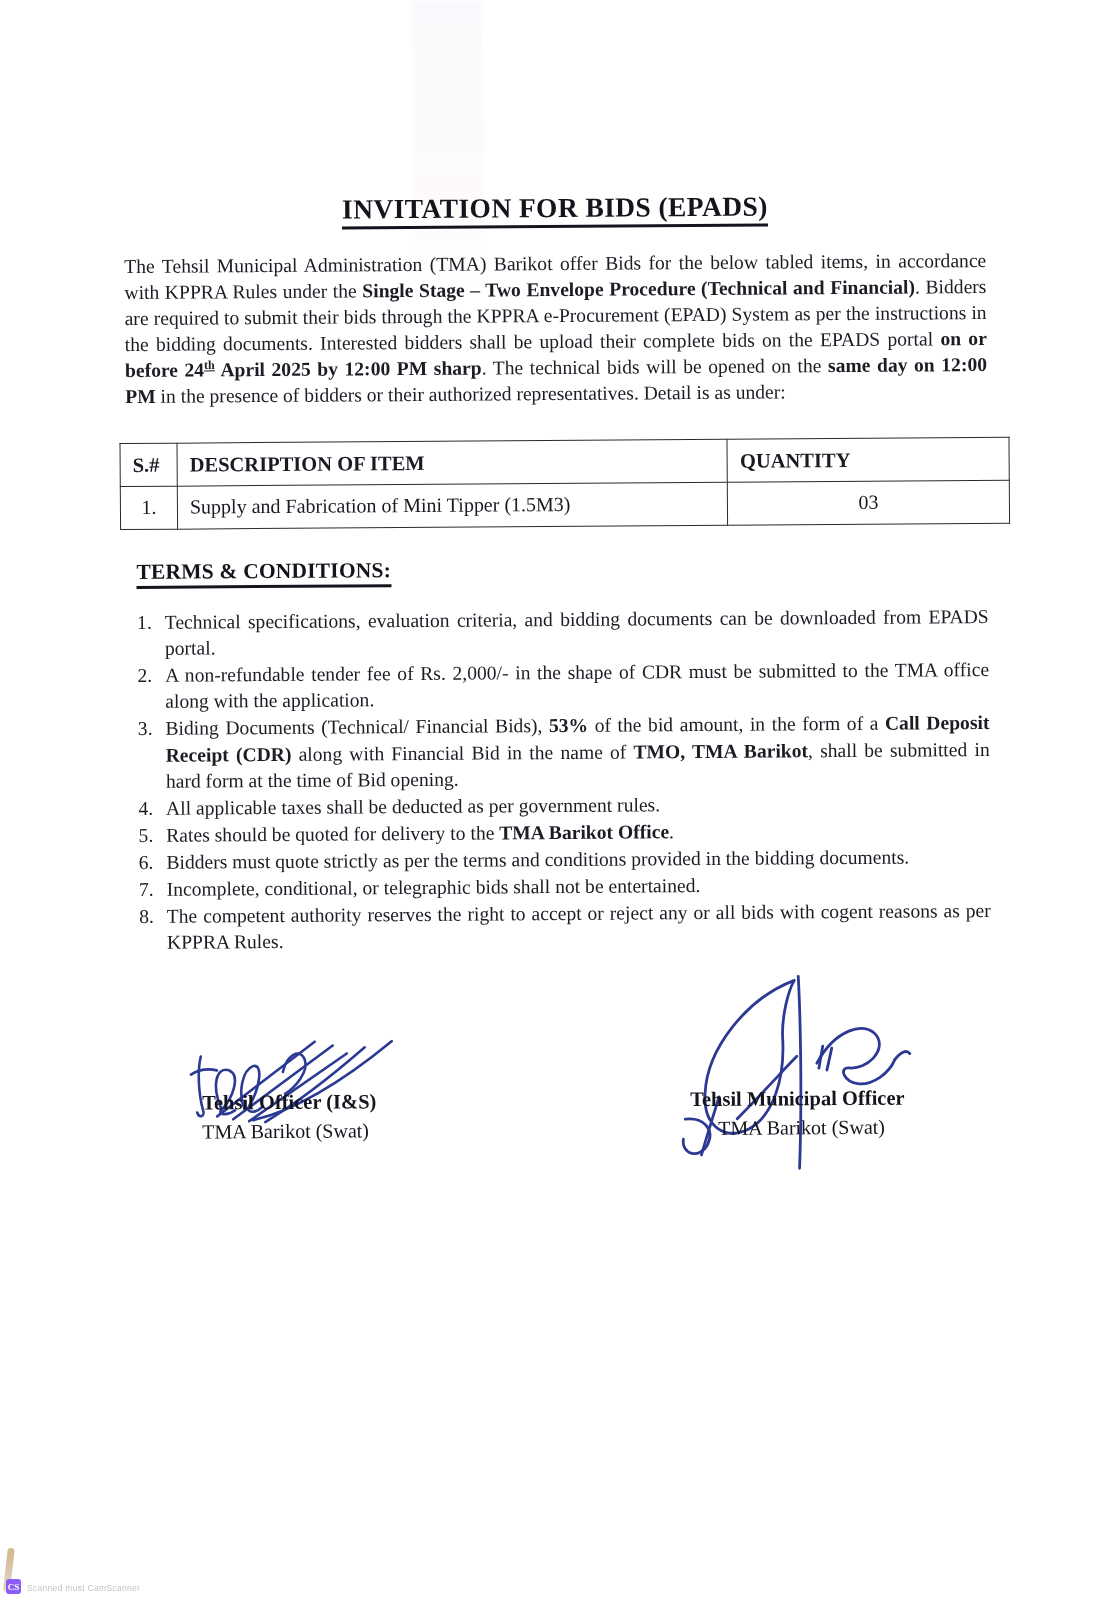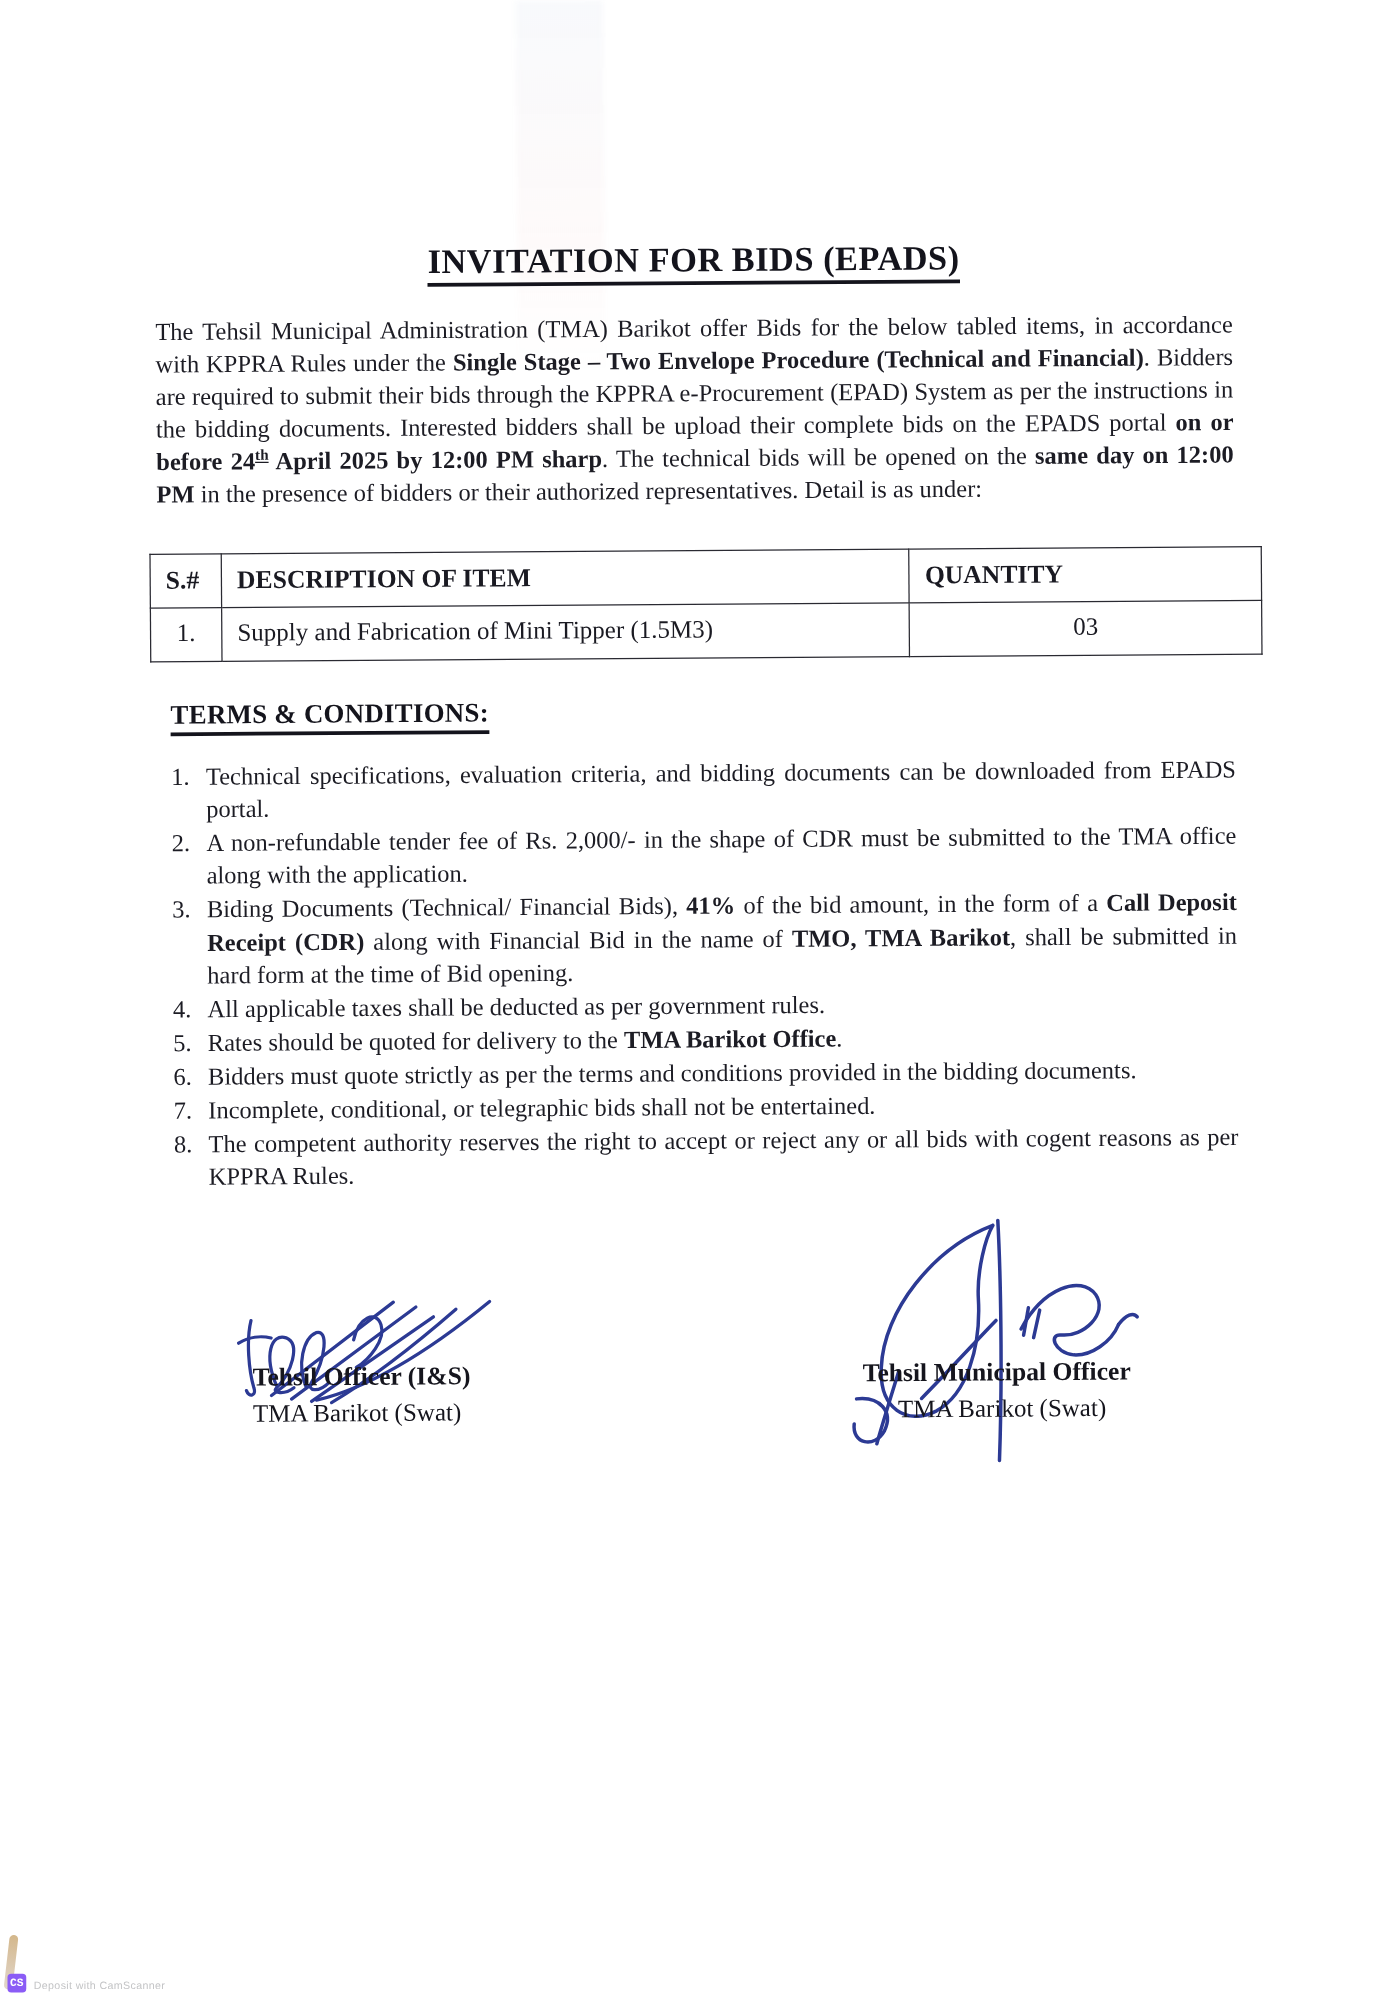--- a/index.html
+++ b/index.html
@@ -45,21 +45,21 @@
   .sig-title { font-size:20.5px; font-weight:bold; }
   .sig-org   { font-size:20px; margin-top:6px; }
   .sig-block.right .sig-org { margin-left:28px; }
 
   .sig-svg { position:absolute; pointer-events:none; }
   .sig-svg.left  { left:185px; top:1012px; }
   .sig-svg.right { left:665px; top:970px; }
 
   .cs-badge { position:absolute; left:6px; top:1579px; width:15px; height:15px;
               background:#8b5cf6; border-radius:3px; color:#ffffff;
-              font-family:Liberation Mono, monospace; font-size:9px; font-weight:bold;
+              font-family:Liberation Serif, serif; font-size:9px; font-weight:bold;
               display:flex; align-items:center; justify-content:center; }
   .cs-text { position:absolute; left:27px; top:1583px; font-family:"Liberation Sans", sans-serif;
              font-size:8.5px; color:#c3c4c6; letter-spacing:0.3px; }
 
   .smudge-bl { position:absolute; left:0px; top:1544px; width:7px; height:44px;
                background:linear-gradient(180deg, rgba(176,124,44,0.55), rgba(120,72,22,0.22));
                transform:rotate(7deg); border-radius:4px; }
   .smudge-top { position:absolute; left:418px; top:0px; width:70px; height:300px;
                 background:linear-gradient(180deg, rgba(120,150,200,0.05), rgba(220,120,120,0.04) 60%, rgba(255,255,255,0));
                 filter:blur(2px); }
@@ -107,21 +107,21 @@
         <li>
           <span class="num">1.</span>
           <span class="txt"><span>Technical specifications, evaluation criteria, and bidding documents can be downloaded from EPADS portal.</span></span>
         </li>
         <li>
           <span class="num">2.</span>
           <span class="txt"><span>A non-refundable tender fee of Rs. 2,000/- in the shape of CDR must be submitted to the TMA office along with the application.</span></span>
         </li>
         <li>
           <span class="num">3.</span>
-          <span class="txt"><span>Biding Documents (Technical/ Financial Bids), </span><span class="b">41%</span><span> of the bid amount, in the form of a </span><span class="b">Call Deposit Receipt (CDR)</span><span> along with Financial Bid in the name of </span><span class="b">TMO, TMA Barikot</span><span>, shall be submitted in hard form at the time of Bid opening.</span></span>
+          <span class="txt"><span>Biding Documents (Technical/ Financial Bids), </span><span class="b">53%</span><span> of the bid amount, in the form of a </span><span class="b">Call Deposit Receipt (CDR)</span><span> along with Financial Bid in the name of </span><span class="b">TMO, TMA Barikot</span><span>, shall be submitted in hard form at the time of Bid opening.</span></span>
         </li>
         <li>
           <span class="num">4.</span>
           <span class="txt"><span>All applicable taxes shall be deducted as per government rules.</span></span>
         </li>
         <li>
           <span class="num">5.</span>
           <span class="txt"><span>Rates should be quoted for delivery to the </span><span class="b">TMA Barikot Office</span><span>.</span></span>
         </li>
         <li>
@@ -175,13 +175,13 @@
 
   <div class="sig-block right">
     <div class="sig-title">Tehsil Municipal Officer</div>
     <div class="sig-org">TMA Barikot (Swat)</div>
   </div>
 
   <div class="smudge-bl"></div>
 </div>
 
 <div class="cs-badge">CS</div>
-<div class="cs-text">Deposit with CamScanner</div>
+<div class="cs-text">Scanned must CamScanner</div>
 
 </body></html>

